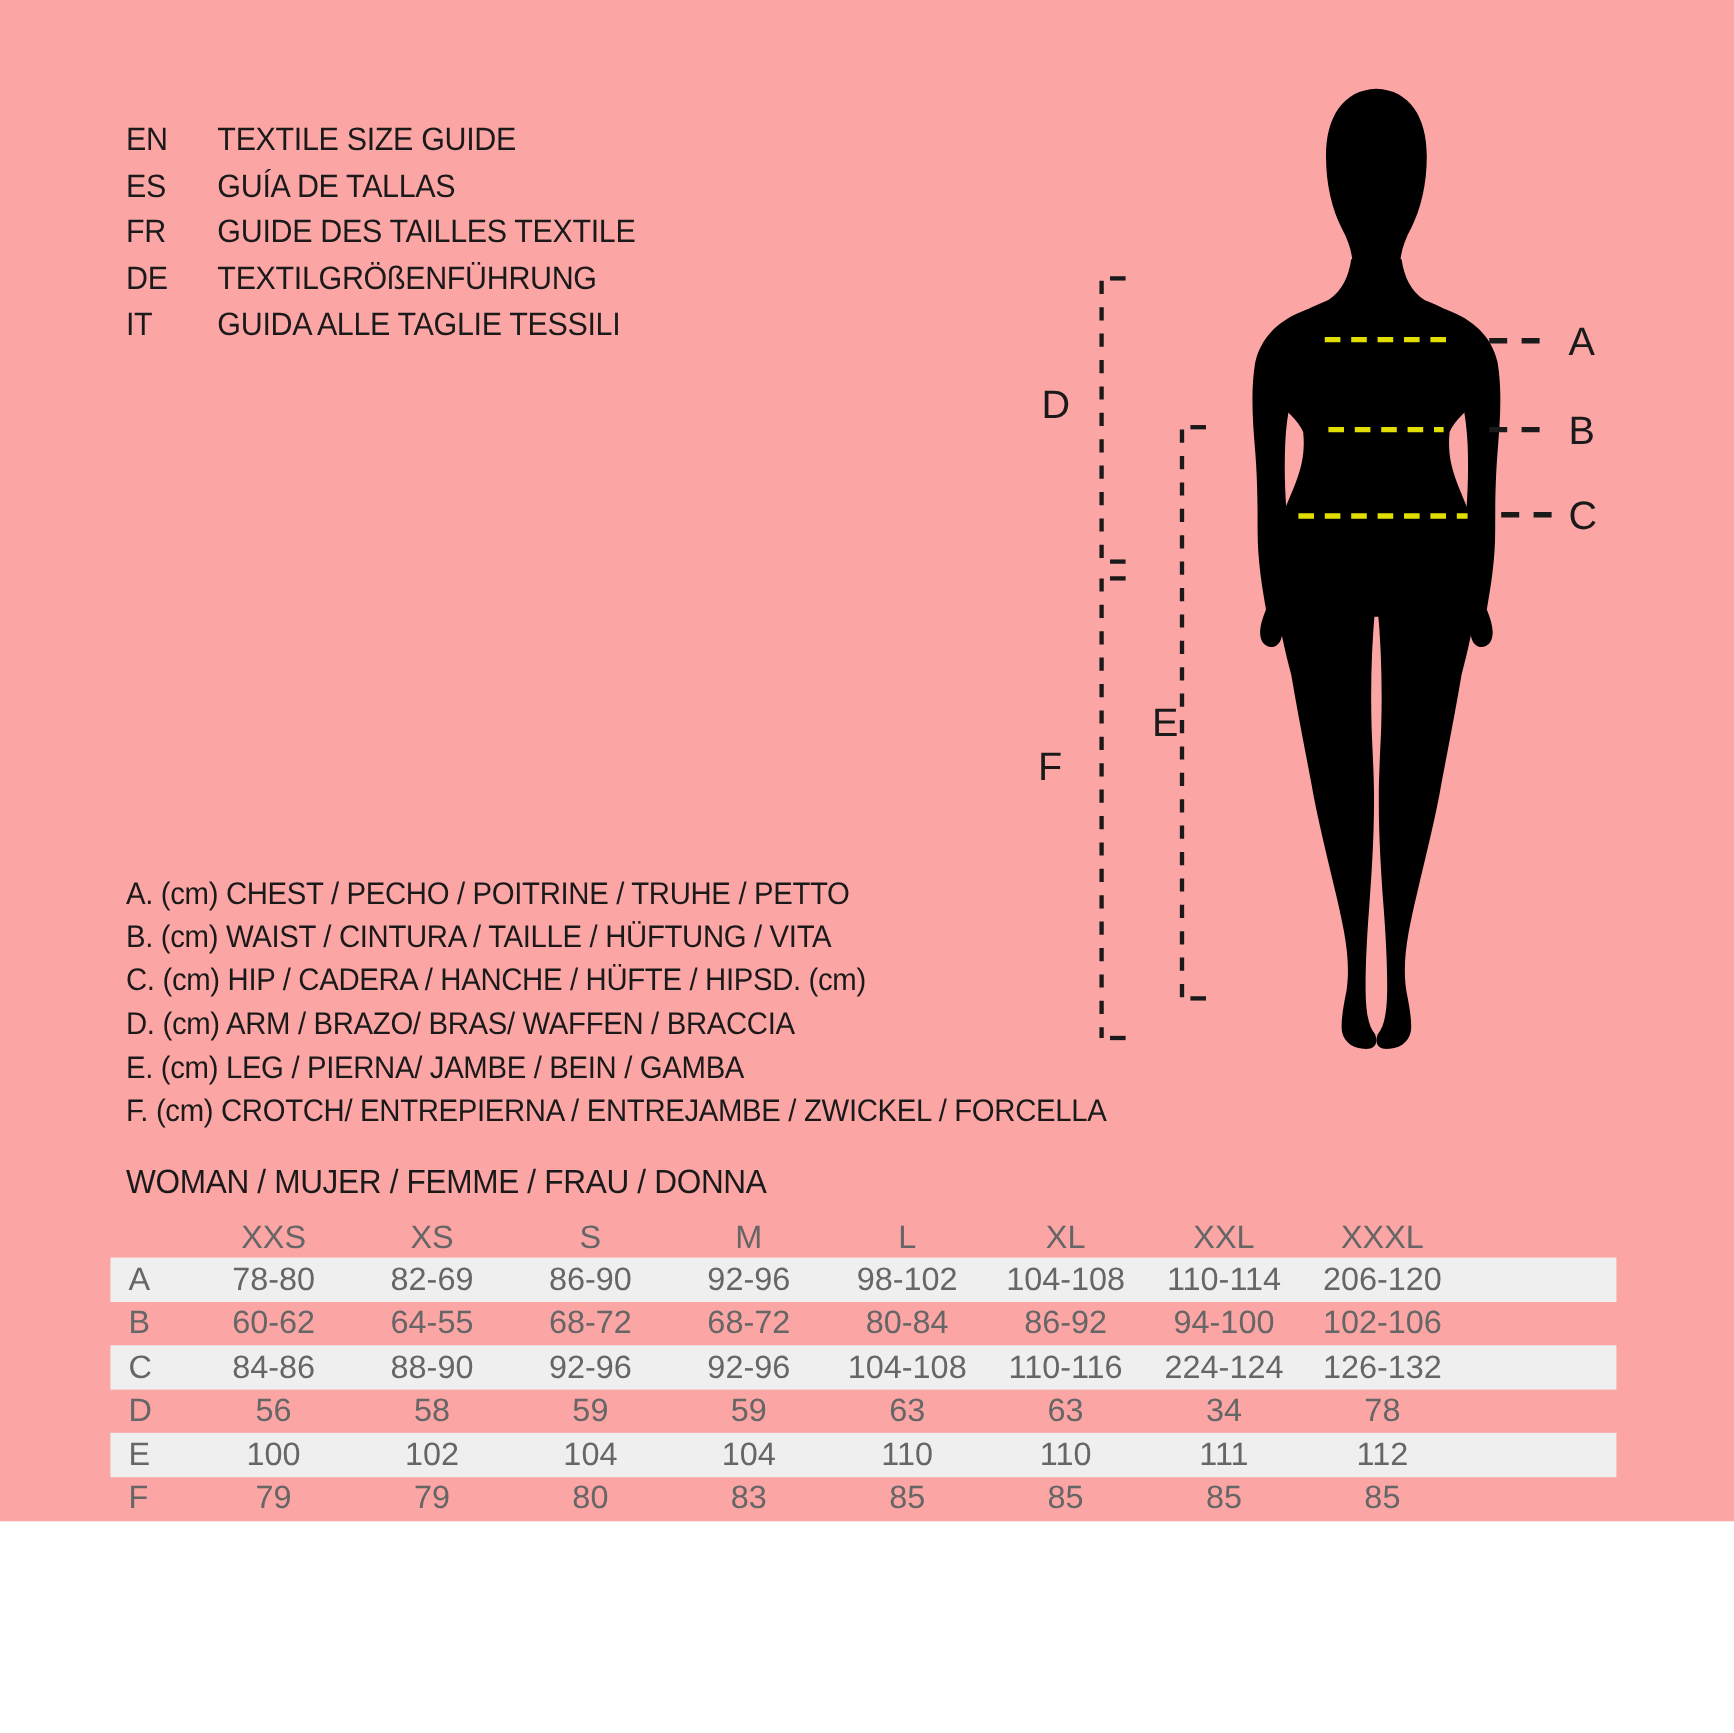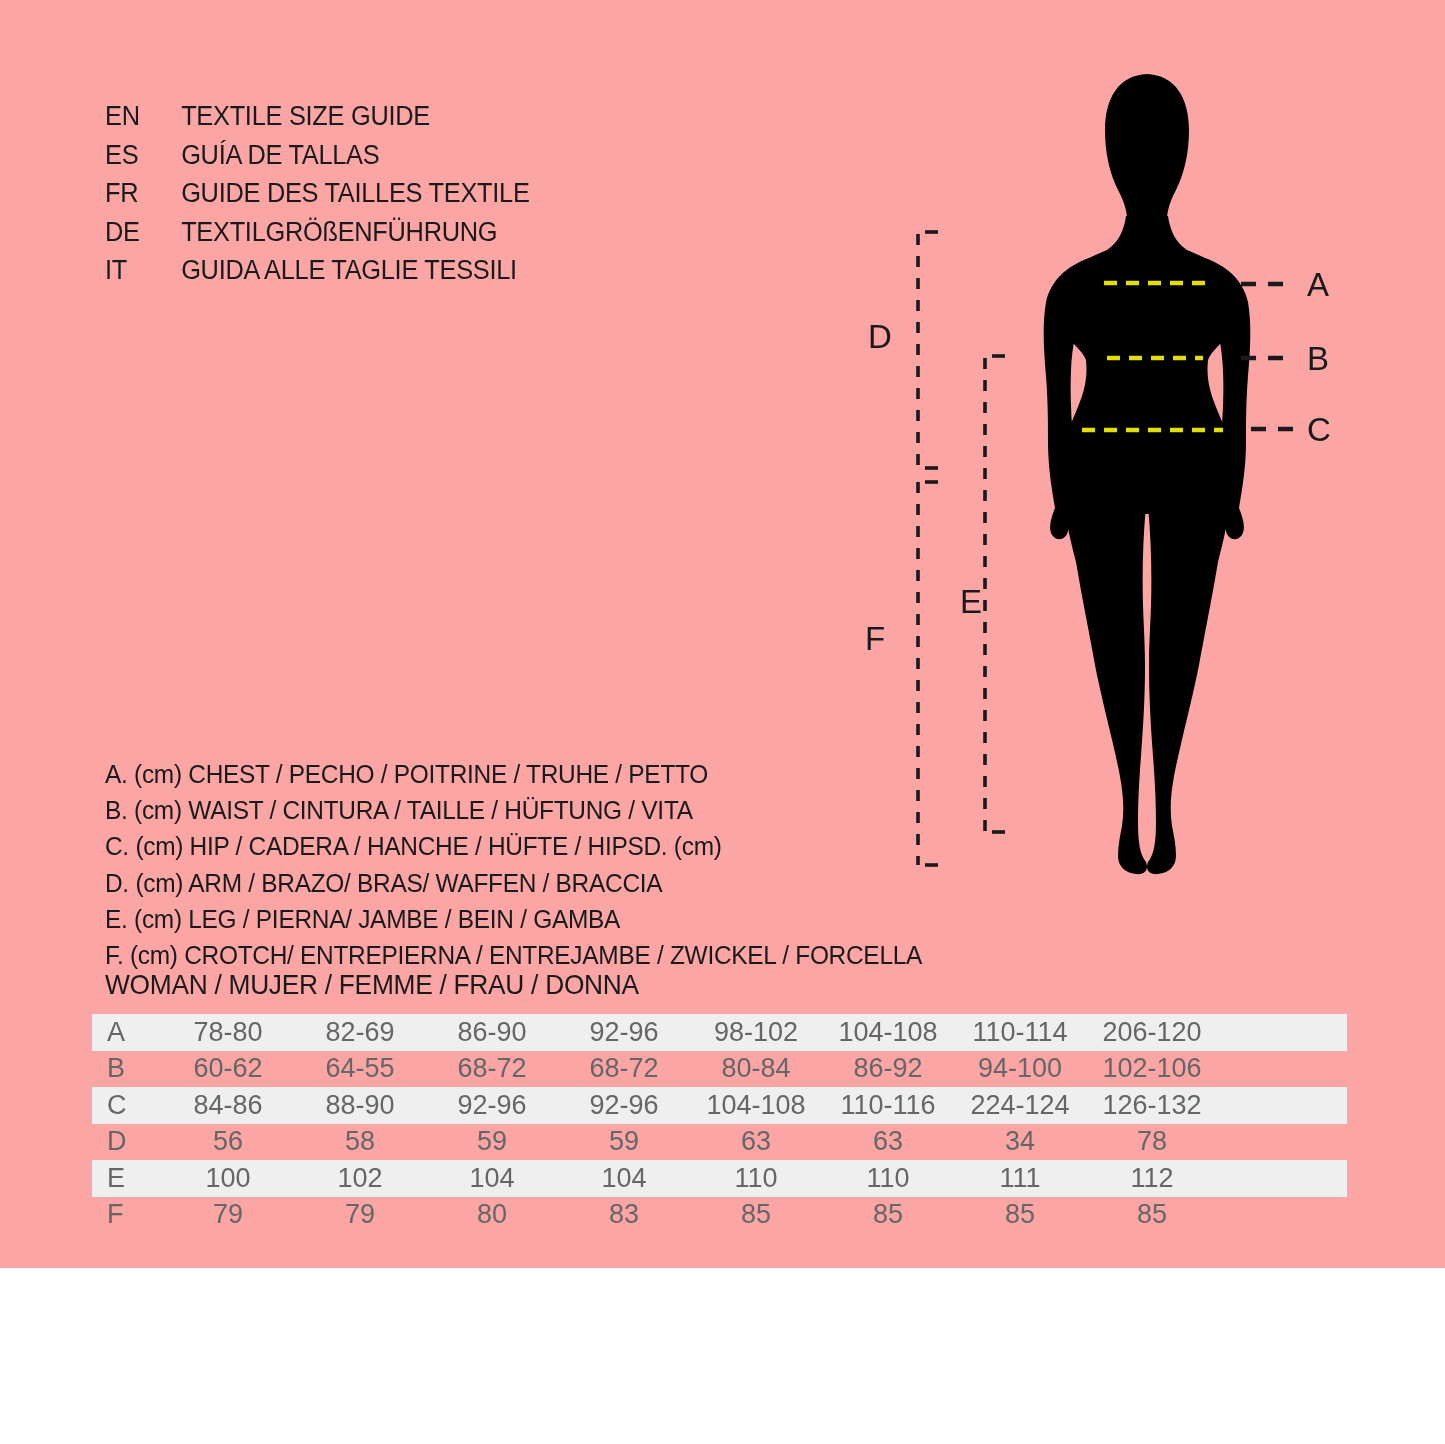--- a/index.html
+++ b/index.html
@@ -6,21 +6,21 @@
   .canvas{
     position:relative;width:1445px;height:1268px;background:#fca5a5;overflow:hidden;
     font-family:"Liberation Sans","DejaVu Sans",sans-serif;color:var(--text_black,#1a1a1a);
   }
   
   .lang-block{position:absolute;left:105px;top:97px;}
   .lang-row{display:flex;font-size:27px;line-height:38.5px;font-weight:500;
     letter-spacing:-0.3px;transform:scaleX(.94);transform-origin:left;}
   .lang-code{width:81px;flex:0 0 auto;}
   
-  .legend-block{position:absolute;left:105px;top:756px;}
+  .legend-block{position:absolute;left:105px;top:726px;}
   .legend-line{font-size:26px;line-height:36.2px;font-weight:500;letter-spacing:-0.3px;
     transform:scaleX(.94);transform-origin:left;white-space:nowrap;}
   
   .gender-title{position:absolute;left:105px;top:969px;font-size:28px;font-weight:500;
     letter-spacing:-0.3px;transform:scaleX(.94);transform-origin:left;margin:0;}
   
   .size-table{position:absolute;left:92px;top:1014px;width:1255px;}
   .band{height:40px;background:var(--header_band_bg,#cacaca);display:flex;align-items:center;}
   .band-text{color:var(--header_band_text,#7b7b7b);font-size:27px;font-weight:500;
     padding-left:14px;letter-spacing:-0.3px;transform:scaleX(.94);transform-origin:left;white-space:nowrap;}
@@ -156,20 +156,34 @@
     <div class="legend-line">C. (cm) HIP / CADERA / HANCHE / HÜFTE / HIPSD. (cm)</div>
     <div class="legend-line">D. (cm) ARM / BRAZO/ BRAS/ WAFFEN / BRACCIA</div>
     <div class="legend-line">E. (cm) LEG / PIERNA/ JAMBE / BEIN / GAMBA</div>
     <div class="legend-line">F. (cm) CROTCH/ ENTREPIERNA / ENTREJAMBE / ZWICKEL / FORCELLA</div>
   </section>
 
   <h2 class="gender-title">WOMAN / MUJER / FEMME / FRAU / DONNA</h2>
 
   <div class="size-table">
 
+    <div class="trow sizes">
+      <span class="rlabel"></span>
+      <span class="cols">
+        <span class="cell">XXS</span>
+        <span class="cell">XS</span>
+        <span class="cell">S</span>
+        <span class="cell">M</span>
+        <span class="cell">L</span>
+        <span class="cell">XL</span>
+        <span class="cell">XXL</span>
+        <span class="cell">XXXL</span>
+      </span>
+      <span class="tail"></span>
+    </div>
 
     <div class="trow stripe">
       <span class="rlabel">A</span>
       <span class="cols">
         <span class="cell">78-80</span>
         <span class="cell">82-69</span>
         <span class="cell">86-90</span>
         <span class="cell">92-96</span>
         <span class="cell">98-102</span>
         <span class="cell">104-108</span>

